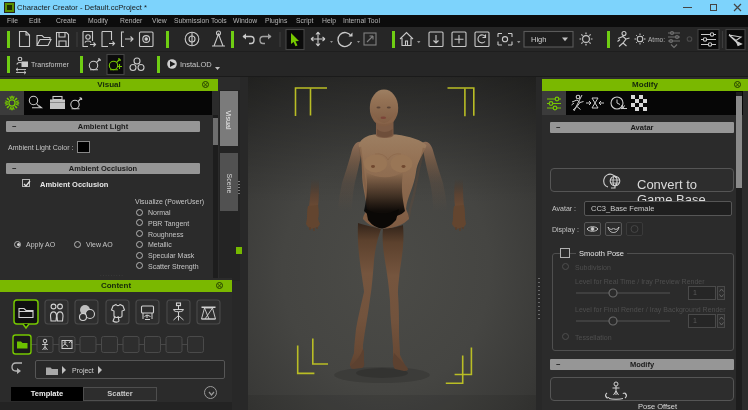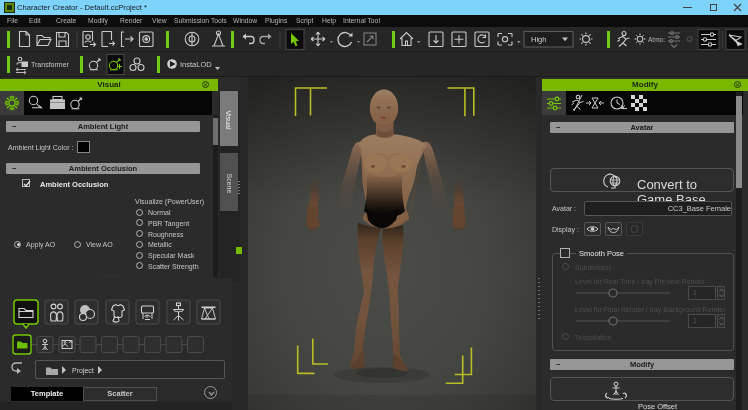--- a/index.html
+++ b/index.html
@@ -394,20 +394,21 @@
     <div class="vtab" style="top:14px; height:55px; background:#7b7b7b; color:#f0f0f0;">
         <span style="padding-top:2px; margin-top:24px;">Visual</span>
       </div>
     <div class="vtab" style="top:76px; height:58px; background:#515151;">
         <span style="margin-top:26px;">Scene</span>
       </div>
     <div class="lbl" style="left:100px; top:194px; color:#555; font-size:6px; letter-spacing:1px;">.........</div>
   </div>
 
   <div id="contentpanel" class="abs">
+    <div class="ph" style="left:0; top:2px; width:232px;">Content<div class="phx" style="left:216px;">✕</div></div>
 
     <svg class="abs" style="left:0; top:20px;" width="232" height="40" viewBox="0 0 232 40">
       <g stroke="#d2d2d2" fill="none" stroke-width="1.1">
         <rect x="14" y="2" width="24" height="24" rx="3" fill="#101010" stroke="#76c800" stroke-width="1.5"></rect>
         <path d="M23,26 L26,30 L29,26" fill="#101010" stroke="#76c800" stroke-width="1.5"></path>
         <path d="M19,19.5 V10.5 H24 L26,12.5 H33 V19.5 Z M19,13.5 H33"></path>
         <rect x="45" y="2" width="23" height="24" rx="3" stroke="#4a4a4a" fill="#2e2e2e"></rect>
         <g transform="translate(45,2)">
           <circle cx="8.5" cy="6.5" r="2.4"></circle>
             <circle cx="15" cy="6.5" r="2.4"></circle>
@@ -543,21 +544,21 @@
         <g stroke="#d0d0d0" fill="none" stroke-width="1.1">
           <path d="M7,16 C3,15 2,11 3,8 C4,4 8,2.5 11,3.5 C13,4.2 14.5,5.5 15,7 M14.5,12.5 L15.5,14 L14,14.5 L14,17 L10,17"></path>
           <circle cx="14" cy="10" r="4.8"></circle>
           <ellipse cx="14" cy="10" rx="2" ry="4.8"></ellipse>
           <path d="M9.5,9 H18.5 M10,12 H18" stroke-width="0.8"></path>
         </g>
       </svg>
       <div class="lbl" style="left:86px; top:8px; color:#dadada; font-size:13px;">Convert to Game Base</div>
     </div>
     <div class="lbl" style="left:10px; top:128px;">Avatar :</div>
-    <div class="abs" style="left:42px; top:124px; width:148px; height:15px; background:#1f1f1f; border:1px solid #565656; border-radius:2px; color:#cccccc; font-size:7.5px; line-height:13px; padding-left:6px;text-align:right;">CC3_Base Female</div>
+    <div class="abs" style="left:42px; top:124px; width:148px; height:15px; background:#1f1f1f; border:1px solid #565656; border-radius:2px; color:#cccccc; font-size:7.5px; line-height:13px; padding-left:6px;">CC3_Base Female</div>
     <div class="lbl" style="left:10px; top:149px;">Display :</div>
     <div class="abs" style="left:42px; top:145px; width:17px; height:14px; background:#2d2d2d; border:1px solid #565656; border-radius:2px;">
       <svg width="15" height="12">
           <g stroke="#c9c9c9" fill="none">
             <path d="M2,6 C4,3 11,3 13,6 C11,9 4,9 2,6 Z"></path>
             <circle cx="7.5" cy="6" r="1.4" fill="#c9c9c9"></circle>
           </g>
         </svg>
     </div>
     <div class="abs" style="left:63px; top:145px; width:17px; height:14px; background:#2d2d2d; border:1px solid #565656; border-radius:2px;">

